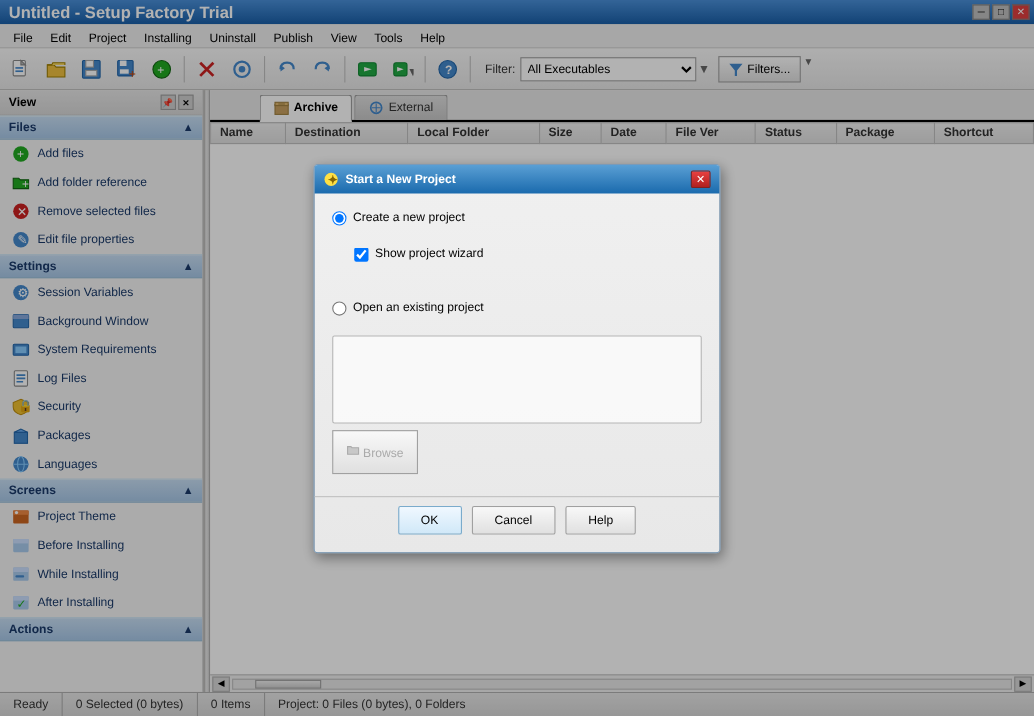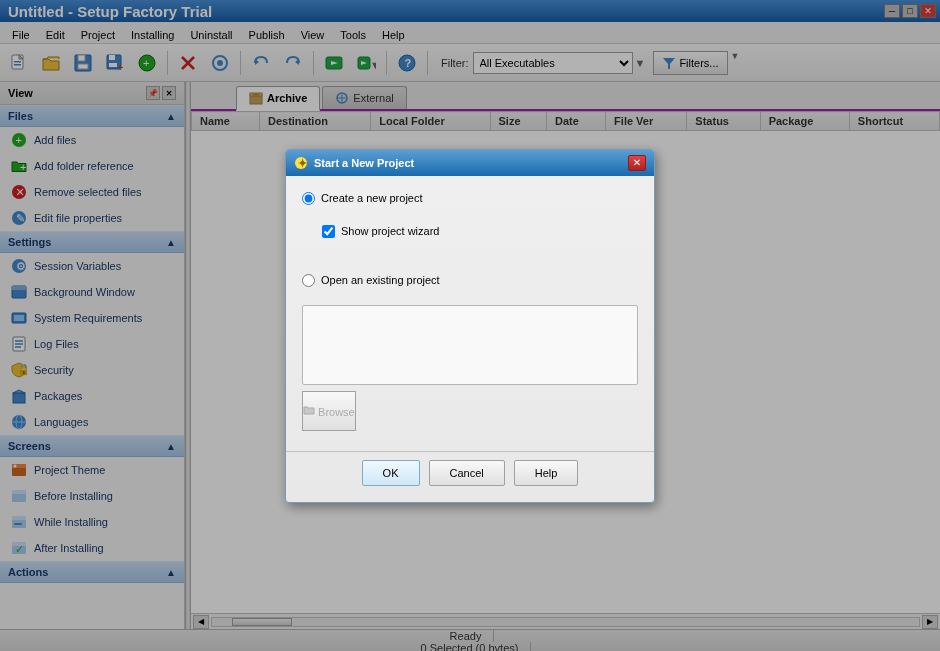--- a/index.html
+++ b/index.html
@@ -133,21 +133,21 @@
       background: white;
       display: flex;
       flex-direction: column;
     }
 
     
     .tab-bar {
       display: flex;
       align-items: flex-end;
       background: #e8e8e8;
-      border-bottom: 2px solid #a21caf;
+      border-bottom: 2px solid #000000;
       padding-top: 4px;
       padding-left: 45px;
     }
     .tab {
       display: flex; align-items: center; gap: 4px;
       padding: 4px 12px;
       background: linear-gradient(to bottom, #e0e0e0, #c8c8c8);
       border: 1px solid #a0a0a0;
       border-bottom: none;
       cursor: pointer;
@@ -176,21 +176,20 @@
 
     
     .status-bar {
       height: 22px;
       background: linear-gradient(to bottom, #e8e8e8, #d8d8d8);
       border-top: 1px solid #b0b0b0;
       display: flex;
       align-items: center;
       padding: 0 8px;
       gap: 0;
-      flex-direction: column;
     }
     .status-segment {
       padding: 0 12px;
       color: #333;
       border-right: 1px solid #b0b0b0;
       height: 100%;
       display: flex; align-items: center;
     }
     .status-segment:first-child { padding-left: 4px; }
     .status-segment:last-child { border-right: none; flex: 1; }
@@ -237,21 +236,21 @@
     .radio-row { display: flex; align-items: center; gap: 6px; cursor: pointer; }
     .checkbox-row { display: flex; align-items: center; gap: 6px; margin-left: 20px; margin-top: -4px; margin-bottom: 12px; }
     .file-listbox {
       width: 100%;
       height: 80px;
       border: 1px solid #a0a0a0;
       background: white;
       margin: 6px 0;
     }
     .browse-btn {
-      height: 40px; padding: 0 0;
+      height: 40px; padding: 0 12px;
       background: linear-gradient(to bottom, #f8f8f8, #e0e0e0);
       border: 1px solid #a0a0a0;
       cursor: pointer;
       color: #888;
     }
     .browse-btn:disabled { color: #aaa; }
     .dialog-footer {
       display: flex;
       justify-content: center;
       gap: 9px;
@@ -653,20 +652,21 @@
       </div>
       <div style="width:16px; height:14px; background:#d8d8d8; border:1px solid #b0b0b0; display:flex;align-items:center;justify-content:center; font-size:8px; cursor:pointer;">▶</div>
     </div>
   </div>
 </div>
 
 <div class="status-bar">
   <div class="status-segment">Ready</div>
   <div class="status-segment">0 Selected (0 bytes)</div>
   <div class="status-segment">0 Items</div>
+  <div class="status-segment">Project: 0 Files (0 bytes), 0 Folders</div>
 </div>
 
 <div class="modal-overlay">
   <div class="dialog">
 
     <div class="dialog-title-bar">
       <div class="dialog-title-text">
         <svg width="14" height="14" viewBox="0 0 14 14">
             <circle cx="7" cy="7" r="6" fill="#ffe044"></circle>
             <text x="4" y="11" font-size="10" fill="#886600">✦</text>

